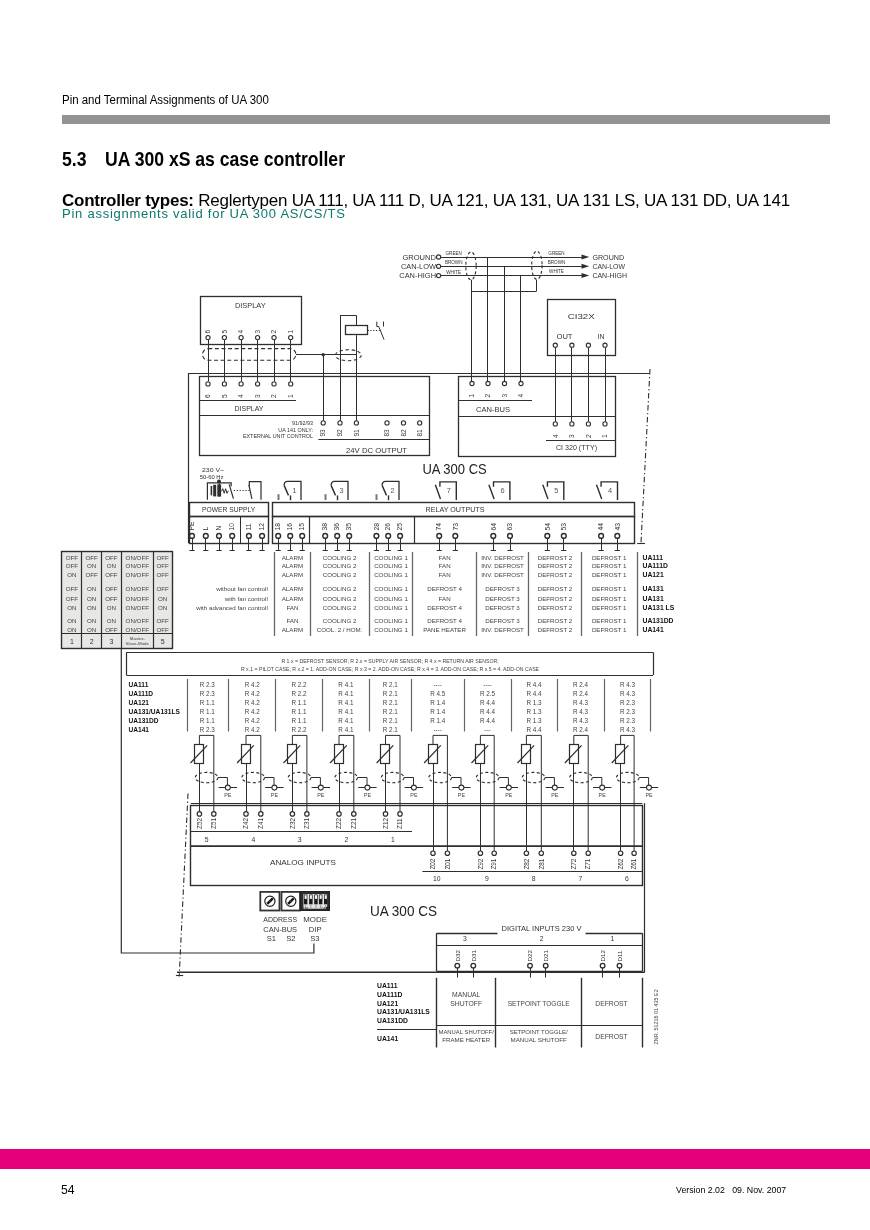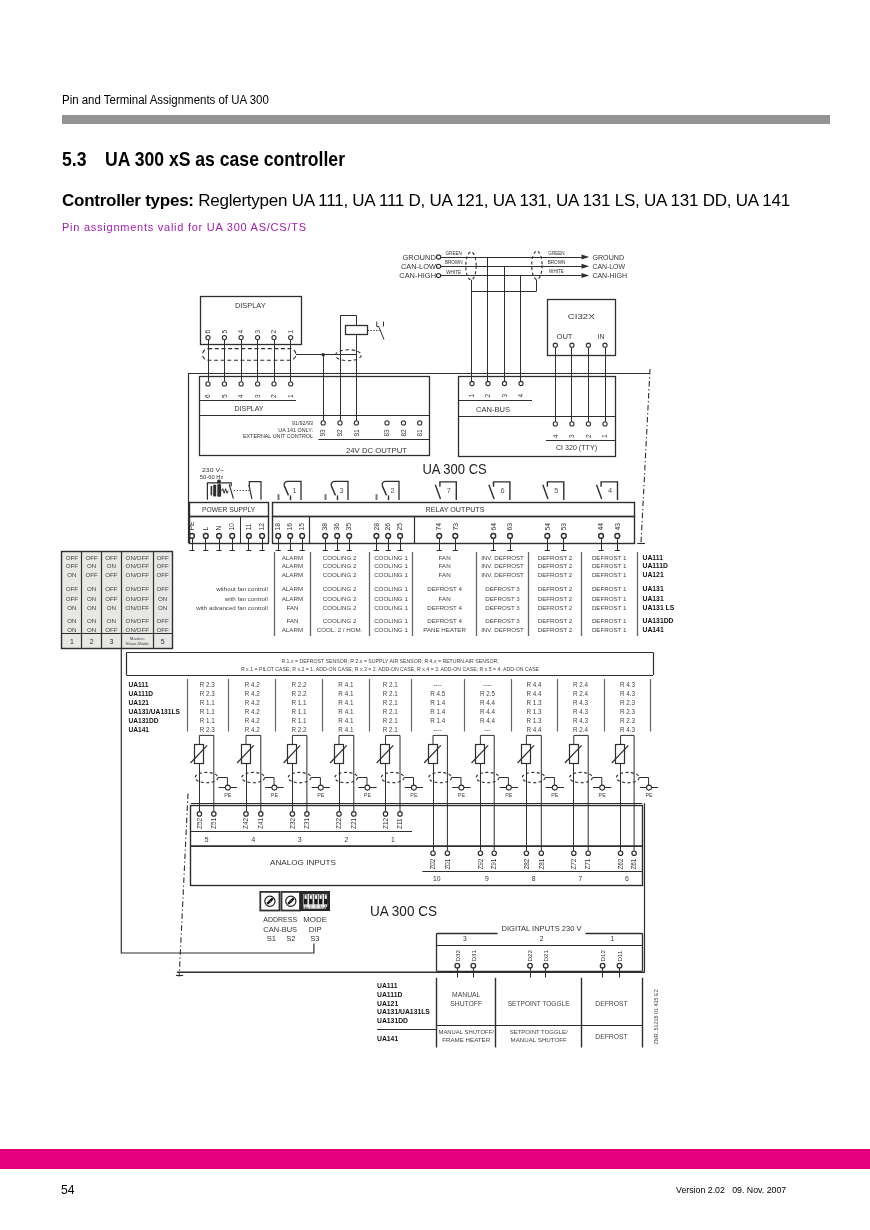--- a/index.html
+++ b/index.html
@@ -12,21 +12,21 @@
 <div class="abs" style="left:62px; top:93.4px; font-size:12.3px; color:#000; transform:scaleX(0.932); transform-origin:0 0; white-space:nowrap;">Pin and Terminal Assignments of UA 300</div>
 
 <div class="abs" style="left:62px; top:114.5px; width:768px; height:9px; background:#939393;"></div>
 
 <div class="abs" style="left:62px; top:147.2px; font-size:21px; font-weight:bold; color:#000; transform:scaleX(0.84); transform-origin:0 0;">5.3</div>
 
 <div class="abs" style="left:104.5px; top:147.2px; font-size:21px; font-weight:bold; color:#000; transform:scaleX(0.838); transform-origin:0 0; white-space:nowrap;">UA 300 xS as case controller</div>
 
 <div class="abs" style="left:62px; top:191.2px; font-size:17px; color:#000; letter-spacing:-0.25px; white-space:nowrap;"><b>Controller types:</b> Reglertypen UA 111, UA 111 D, UA 121, UA 131, UA 131 LS, UA 131 DD, UA 141</div>
 
-<div class="abs" style="left:62px; top:221px; font-size:11px; color:#a21caf; letter-spacing:0.75px; white-space:nowrap;">Pin assignments valid for UA 300 AS/CS/TS</div>
+<div class="abs" style="left:62px; top:206px; font-size:13px; color:#0f766e; letter-spacing:0.75px; white-space:nowrap;">Pin assignments valid for UA 300 AS/CS/TS</div>
 
 <svg class="abs" style="left:0; top:240px;" width="870" height="820" viewBox="0 240 870 820" font-family="Liberation Sans, sans-serif">
 
 <circle cx="438.6" cy="257.0" r="2.1" stroke="#2e2e2e" stroke-width="1.1" fill="white"></circle>
 <text x="436.0" y="259.6" font-size="7.6" text-anchor="end" fill="#333" textLength="33.6" lengthAdjust="spacingAndGlyphs">GROUND</text>
 <circle cx="438.6" cy="266.3" r="2.1" stroke="#2e2e2e" stroke-width="1.1" fill="white"></circle>
 <text x="436.0" y="268.90000000000003" font-size="7.6" text-anchor="end" fill="#333" textLength="35.1" lengthAdjust="spacingAndGlyphs">CAN-LOW</text>
 <circle cx="438.6" cy="275.6" r="2.1" stroke="#2e2e2e" stroke-width="1.1" fill="white"></circle>
 <text x="436.0" y="278.20000000000005" font-size="7.6" text-anchor="end" fill="#333" textLength="36.7" lengthAdjust="spacingAndGlyphs">CAN-HIGH</text>
 

